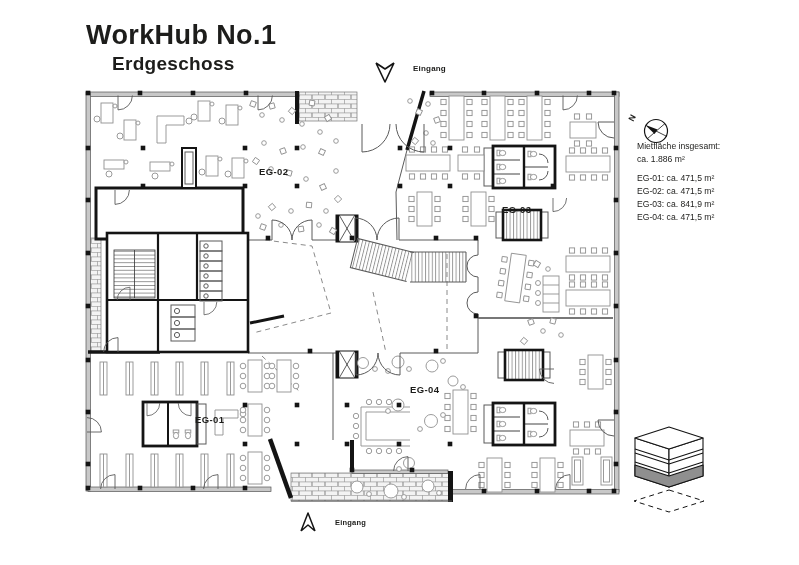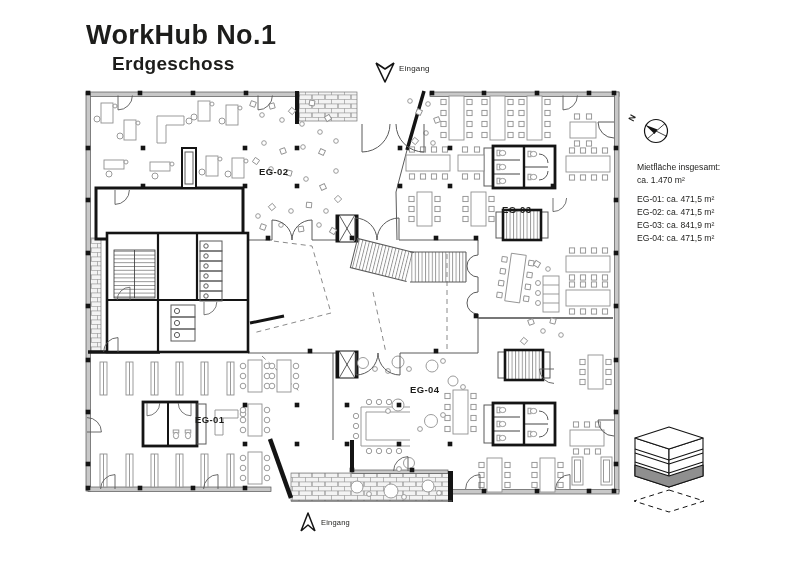--- a/index.html
+++ b/index.html
@@ -2,22 +2,22 @@
 <html><head>
 <meta charset="utf-8">
 <style>
   html,body{margin:0;padding:0;background:#fff;}
   .page{position:relative;width:729px;height:565px;background:#fff;overflow:hidden;
         font-family:"Liberation Sans","DejaVu Sans",sans-serif;color:#1d1d1b;}
   .abs{position:absolute;}
   .title{left:86px;top:20px;font-size:27px;font-weight:700;letter-spacing:.4px;}
   .subtitle{left:88px;top:53px;font-size:19px;font-weight:700;letter-spacing:.3px;margin-left:24px;}
   .zlabel{font-size:9.5px;font-weight:700;letter-spacing:.4px;}
-  .einlabel{font-size:8px;font-weight:400;letter-spacing:.2px;}
-  .legend{left:637px;top:161px;font-size:8.6px;font-weight:500;line-height:13px;}
+  .einlabel{font-size:8px;font-weight:700;letter-spacing:.2px;margin-left:14px;}
+  .legend{left:637px;top:140px;font-size:8.6px;font-weight:500;line-height:13px;}
   .legend .spacer{height:6px;}
   .nmark{left:629px;top:113px;font-size:8.5px;font-weight:700;transform:rotate(-62deg);}
   svg{position:absolute;left:0;top:0;}
   .w{stroke:#141414;fill:none;}
   .g{stroke:#5a5a5a;fill:none;stroke-width:1;}
   .f{stroke:#909090;fill:#fff;stroke-width:.9;}
   .fo{stroke:#909090;fill:none;stroke-width:.9;}
   .k{fill:#141414;stroke:none;}
   .dash{stroke:#8a8a8a;stroke-width:1;fill:none;stroke-dasharray:5 4;}
 </style>
@@ -525,21 +525,21 @@
 
 <div class="abs zlabel" style="left:259px;top:166px;">EG-02</div>
 <div class="abs zlabel" style="left:502px;top:204px;">EG-03</div>
 <div class="abs zlabel" style="left:195px;top:414px;">EG-01</div>
 <div class="abs zlabel" style="left:410px;top:384px;">EG-04</div>
 
 <div class="abs nmark">N</div>
 
 <div class="abs legend">
   <div>Mietfläche insgesamt:</div>
-  <div>ca. 1.470 m²</div>
+  <div>ca. 1.886 m²</div>
   <div class="spacer"></div>
   <div>EG-01: ca. 471,5 m²</div>
   <div>EG-02: ca. 471,5 m²</div>
   <div>EG-03: ca. 841,9 m²</div>
   <div>EG-04: ca. 471,5 m²</div>
 </div>
 
 </div>
 
 </body></html>

